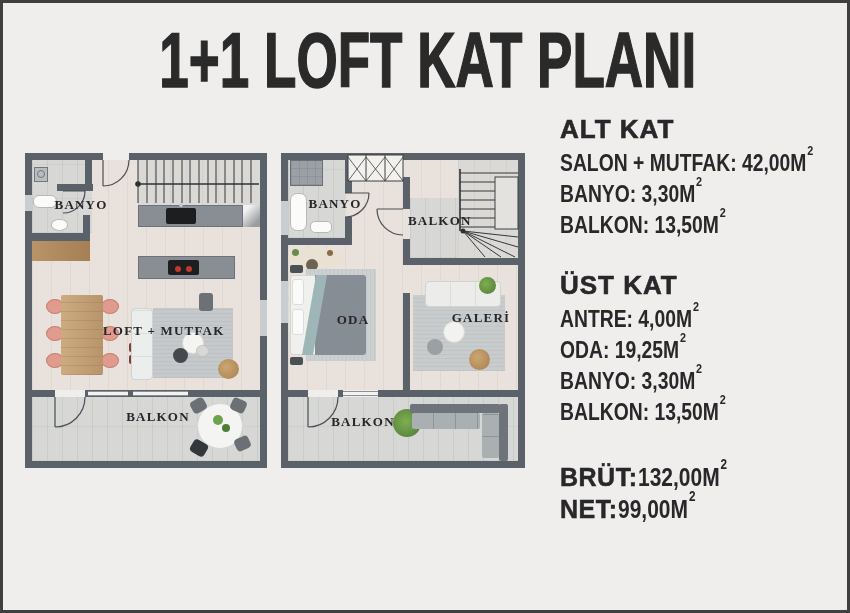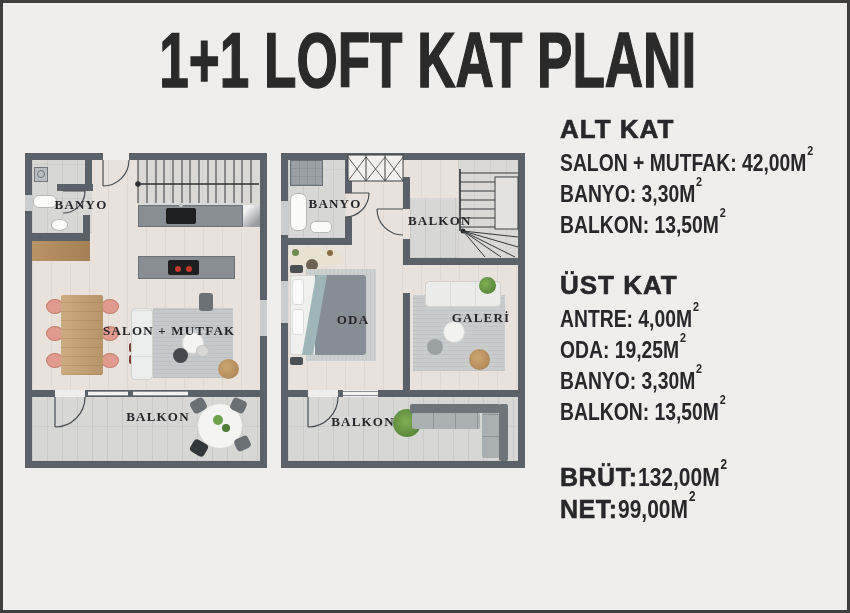--- a/index.html
+++ b/index.html
@@ -117,21 +117,21 @@
     <svg class="svg-overlay" width="242" height="315" viewBox="0 0 242 315">
       <path d="M113 7V50M122 7V50M131 7V50M139 7V50M148 7V50M157 7V50M165 7V50M174 7V50M183 7V50M191 7V50M200 7V50M209 7V50M217 7V50M226 7V50" stroke="#35383b" stroke-width="1" fill="none"></path>
       <path d="M113 31H234" stroke="#2f3235" stroke-width="1.6" fill="none"></path>
       <circle cx="113" cy="31" r="2.8" fill="#2f3235"></circle>
       <path d="M78 7V33 M78 33A26 26 0 0 0 104 7" stroke="#4a4f54" stroke-width="1.2" fill="none"></path>
       <path d="M38 38H60 M60 38A22 22 0 0 1 38 60" stroke="#4a4f54" stroke-width="1.2" fill="none"></path>
       <path d="M30 244V274 M30 274A30 30 0 0 0 60 244" stroke="#4a4f54" stroke-width="1.2" fill="none"></path>
     </svg>
 
     <div class="room-label" style="left:24px;top:44px;width:64px;">BANYO</div>
-    <div class="room-label" style="left:78px;top:170px;width:120px;">SALON + MUTFAK</div>
+    <div class="room-label" style="left:78px;top:170px;width:120px;">LOFT + MUTFAK</div>
     <div class="room-label" style="left:95px;top:256px;width:76px;">BALKON</div>
   </div>
 
   <div class="plan" id="plan-right">
 
     <div class="abs floor-wood" style="left:7px;top:7px;width:230px;height:230px;"></div>
     <div class="abs floor-tile" style="left:7px;top:7px;width:57px;height:78px;"></div>
     <div class="abs floor-stair" style="left:177px;top:7px;width:60px;height:98px;"></div>
     <div class="abs floor-tile" style="left:129px;top:45px;width:48px;height:60px;"></div>
     <div class="abs floor-tile" style="left:7px;top:244px;width:230px;height:64px;"></div>

